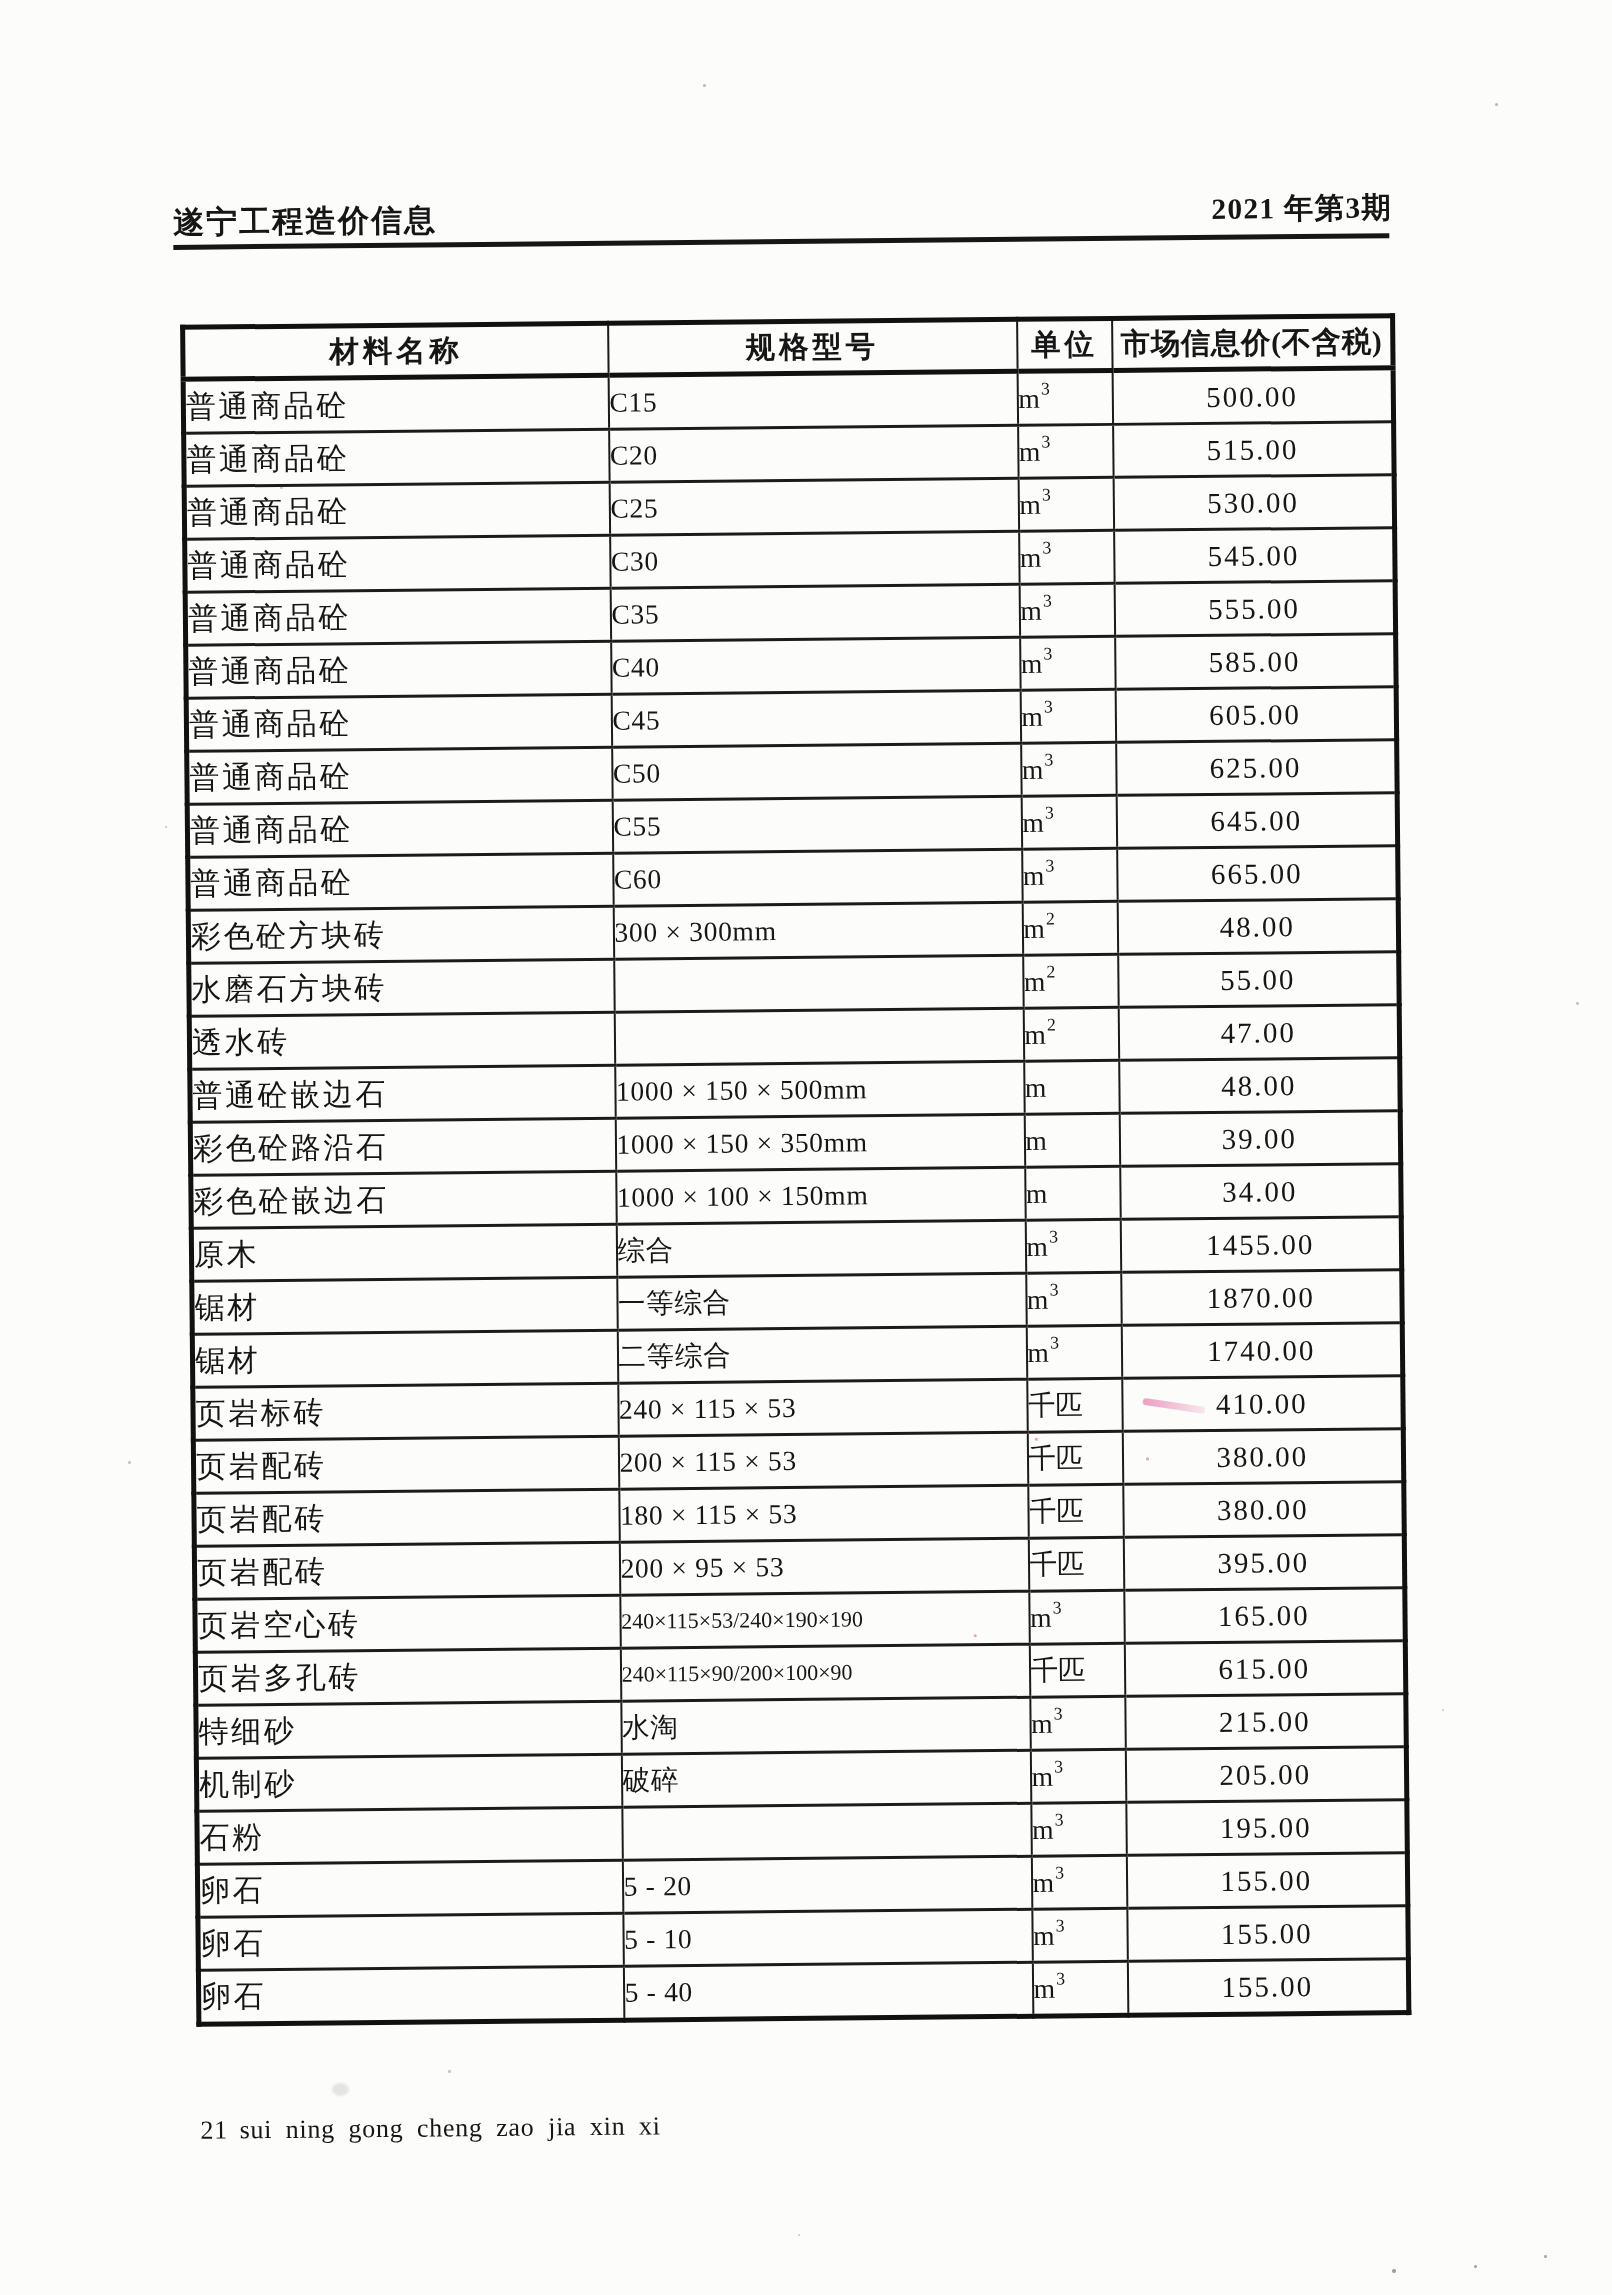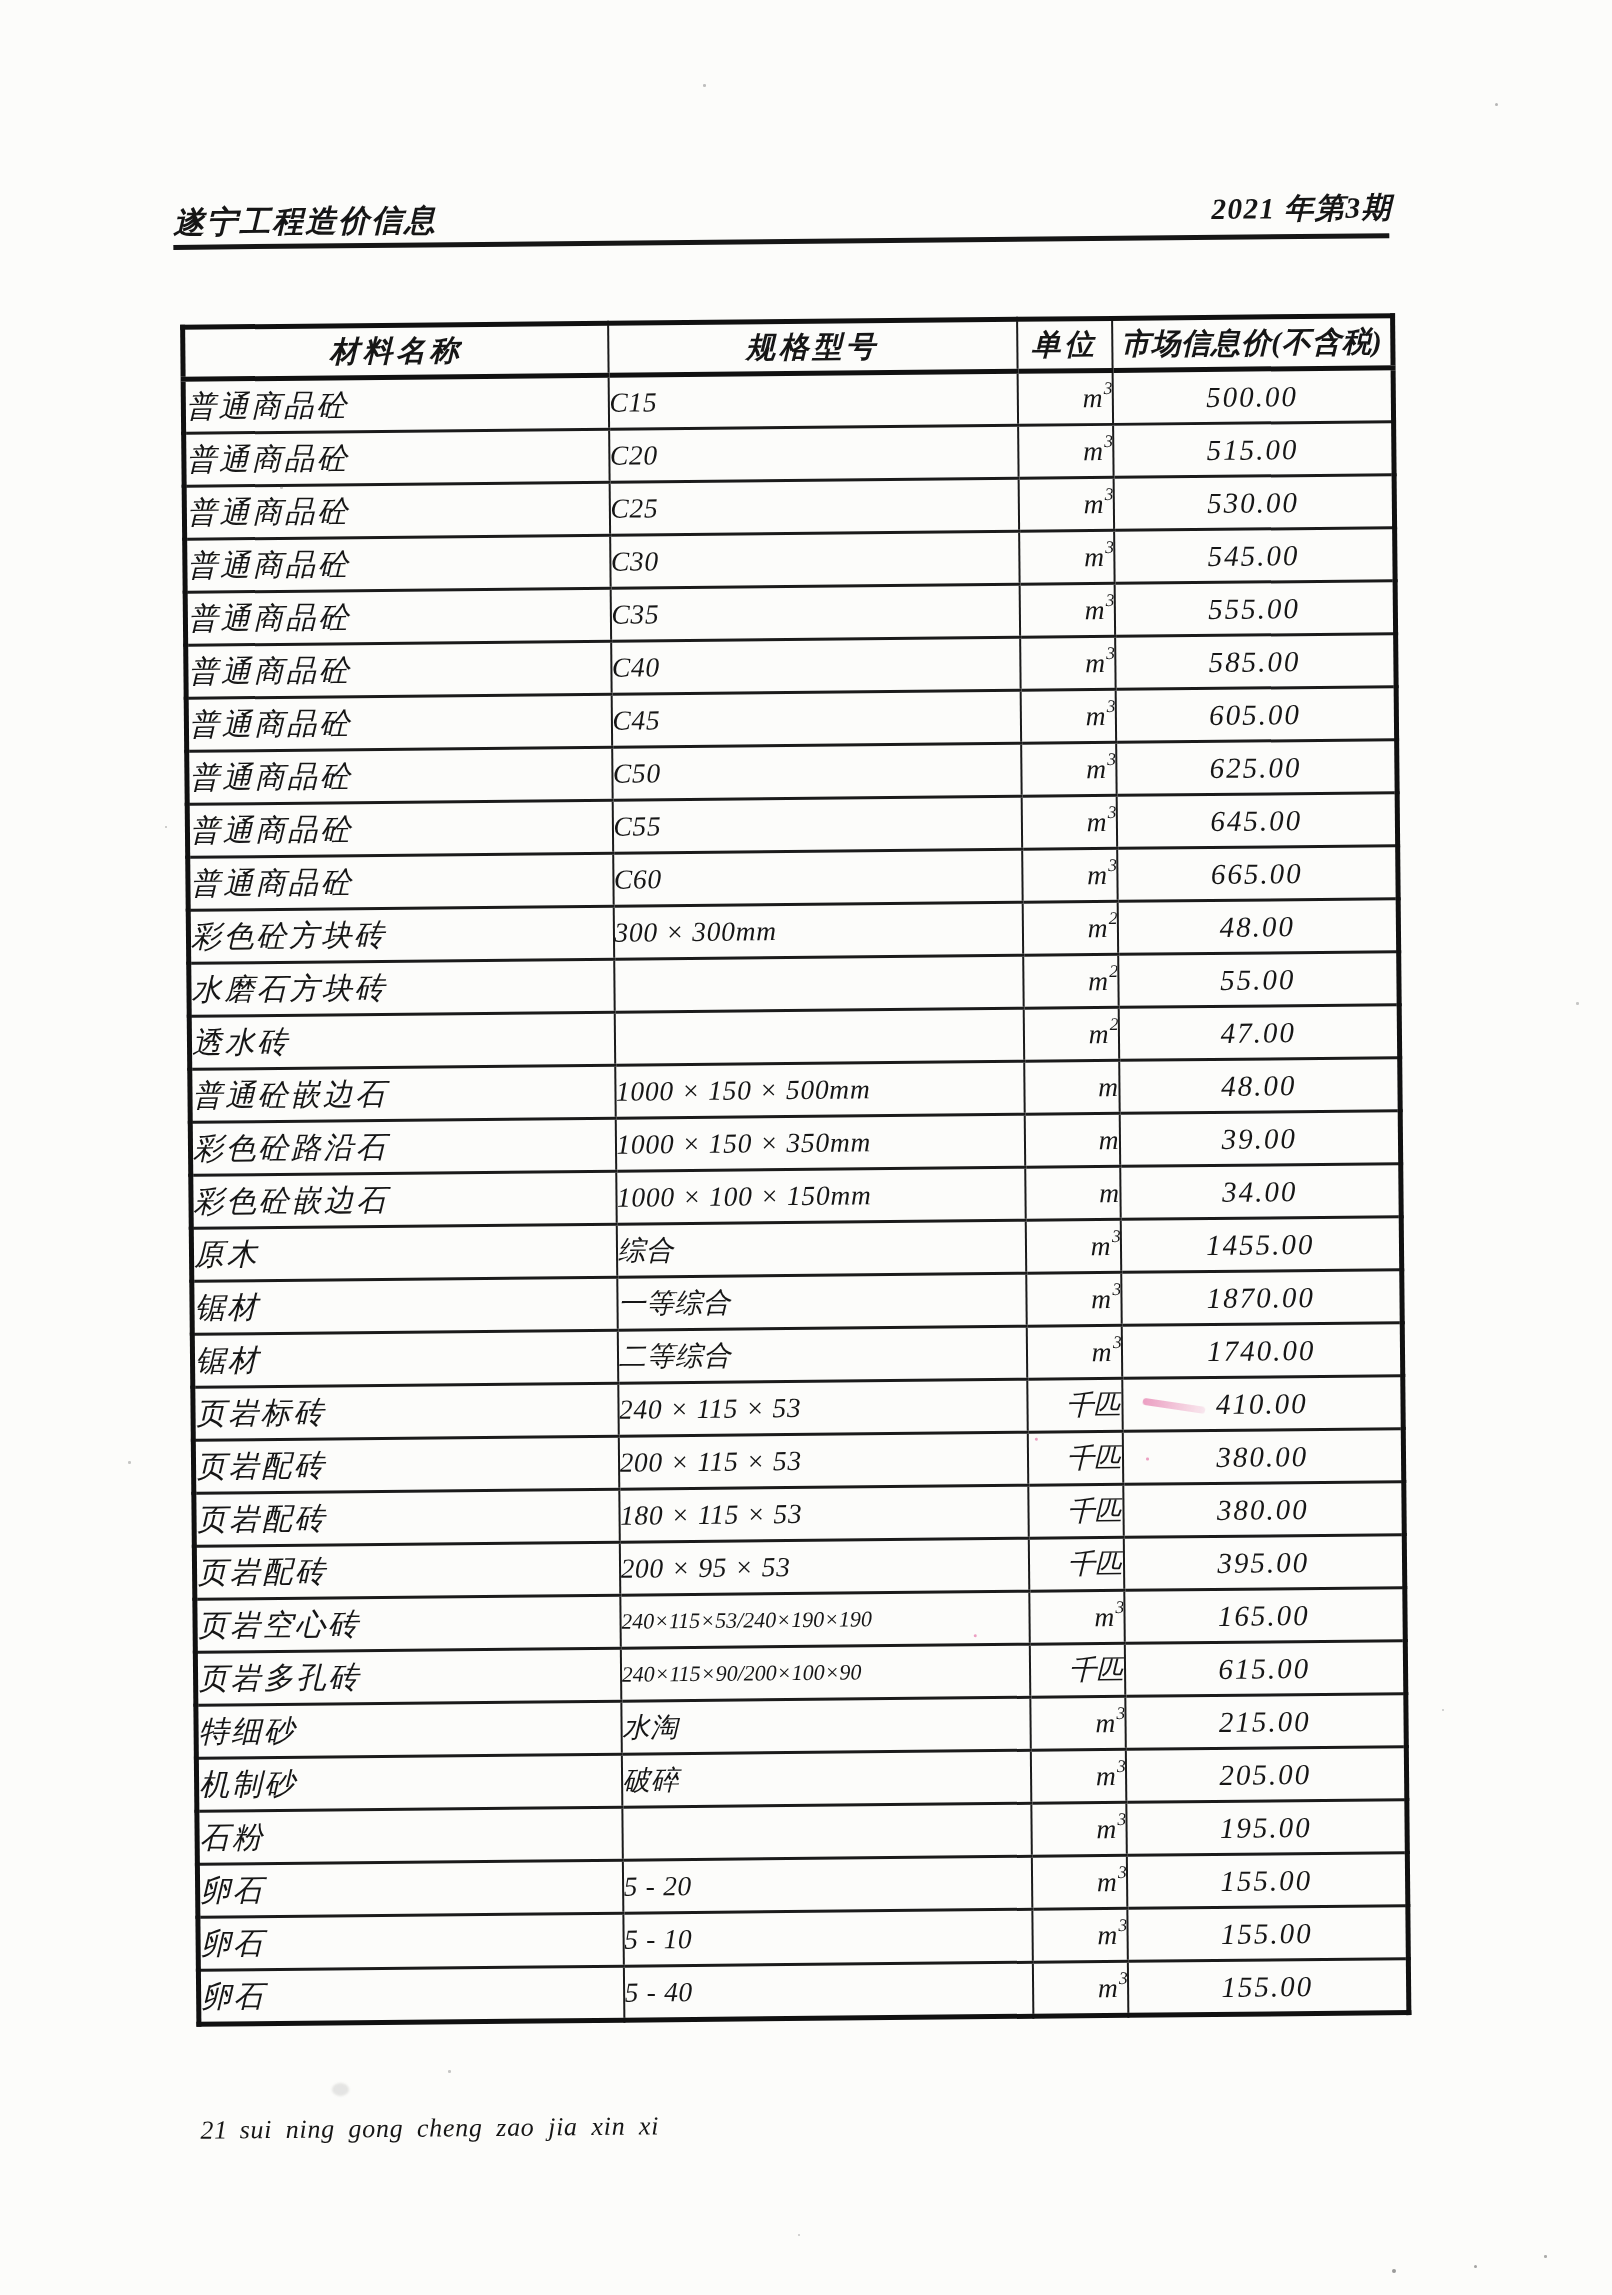--- a/index.html
+++ b/index.html
@@ -4,21 +4,21 @@
 <style>
   html, body { margin: 0; padding: 0; }
   body {
     width: 1612px; height: 2295px;
     background: #fcfcfa;
     font-family: "Liberation Serif", "DejaVu Serif", serif;
     color: #161616;
     overflow: hidden;
     position: relative;
   }
-  .page { position: absolute; inset: 0; font-style: italic; }
+  .page { position: absolute; inset: 0; }
   .sheet {
     position: absolute; inset: 0;
     transform: rotate(-0.55deg);
     transform-origin: 792px 1145px;
   }
   
   .hdr-left {
     position: absolute; left: 182px; top: 196px;
     font-size: 31px; font-weight: 700; letter-spacing: 2px;
     white-space: nowrap;
@@ -54,21 +54,21 @@
   table.price th {
     height: 47px; font-size: 29.4px; font-weight: 600;
     letter-spacing: 3.9px; text-align: center;
     border-bottom: 5.2px solid #111;
   }
   table.price th.h-price { letter-spacing: 0.7px; }
   table.price td { height: 50px; }
   td.c-name  { font-size: 30px; letter-spacing: 2.6px; padding-left: 19.6px; text-align: left; }
   td.c-spec  { font-size: 27.5px; letter-spacing: 0.7px; padding-left: 15.7px; text-align: left; }
   td.c-spec.small { font-size: 22px; letter-spacing: 0; }
-  td.c-unit  { font-size: 27.5px; text-align: right; margin-left: 11px; }
+  td.c-unit  { font-size: 27.5px; text-align: left; margin-left: 11px; }
   td.c-unit sup { font-size: 17.7px; position: relative; top: -3.9px; left: 1.3px; }
   td.c-price { font-size: 29px; text-align: center; letter-spacing: 2px; }
   
   .footer {
     position: absolute; left: 191px; top: 2110px;
     font-size: 26px; letter-spacing: 0.7px; white-space: nowrap;
   }
   .footer .pgnum { margin-right: 11.8px; }
   .footer .pinyin { word-spacing: 6.5px; }
   

